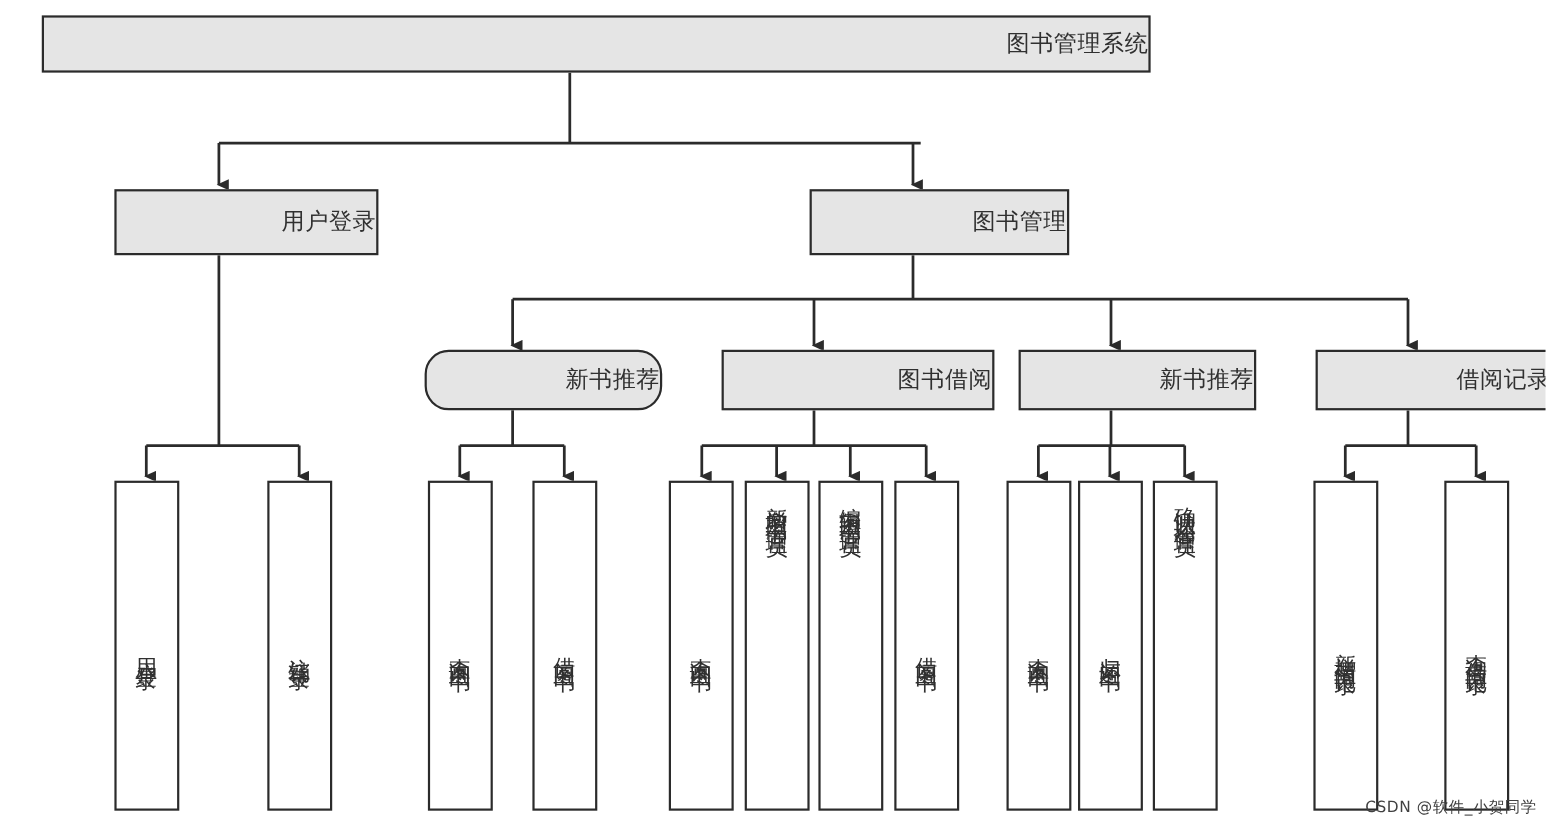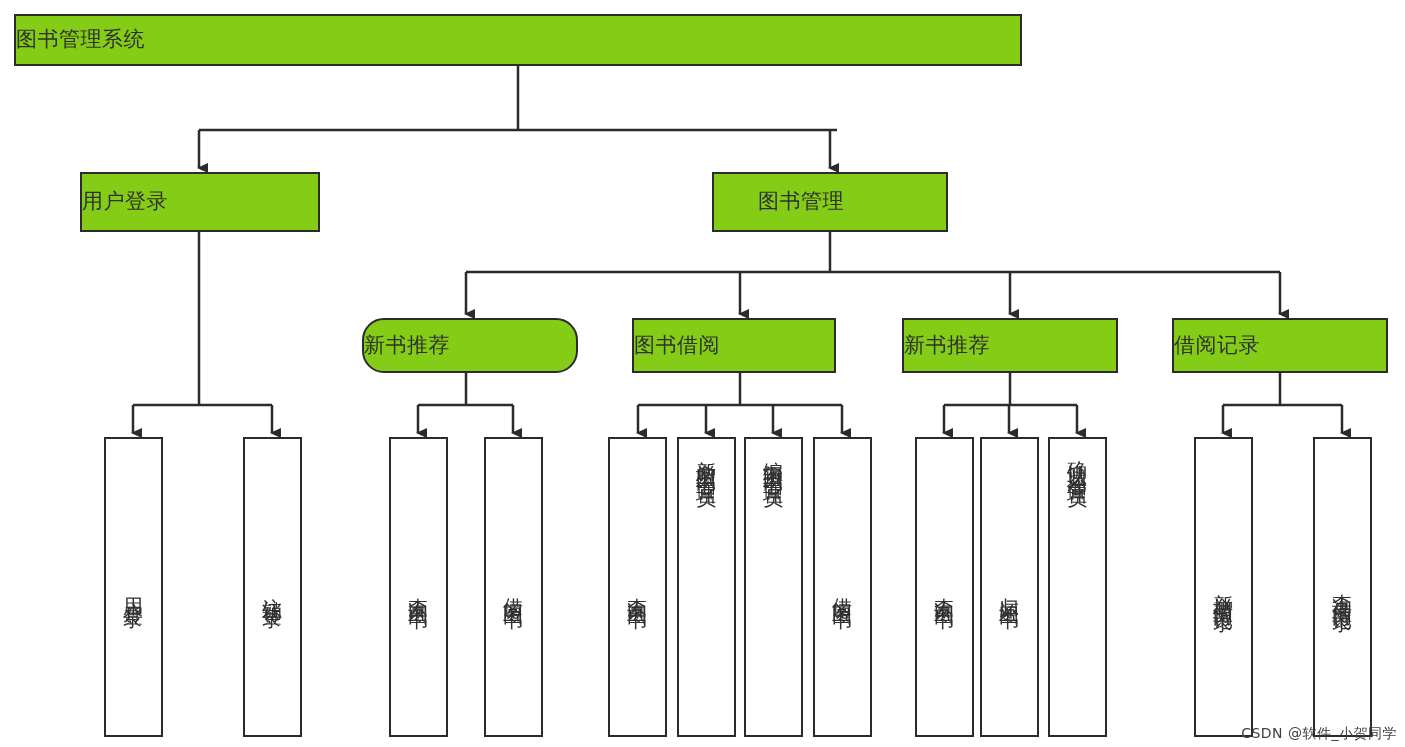--- a/index.html
+++ b/index.html
@@ -23,25 +23,26 @@
   svg.canvas {
     position: absolute;
     left: 0; top: 0;
     width: 1405px;
     height: 747px;
     display: block;
   }
   .node-box {
     position: absolute;
     box-sizing: border-box;
-    background: #84cc16;
+    background: #e5e5e5;
     border: 2px solid #2b2b2b;
     display: flex;
     align-items: center;
-    justify-content: flex-start;
+    justify-content: flex-end;
+    margin-left: 24px;
   }
   .node-label-h {
     font-size: 21px;
     color: #303030;
     line-height: 1.1;
     white-space: nowrap;
     letter-spacing: 0.5px;
   }
   .leaf-box {
     position: absolute;
@@ -138,21 +139,21 @@
   <div class="node-box" style="left:80px; top:172px; width:240px; height:60px;">
     <span class="node-label-h">用户登录</span>
   </div>
   <div class="node-box" style="left:712px; top:172px; width:236px; height:60px;padding-left:44px;">
     <span class="node-label-h">图书管理</span>
   </div>
 
   <div class="node-box" style="left:362px; top:318px; width:216px; height:55px;border-radius:22px;">
     <span class="node-label-h">新书推荐</span>
   </div>
-  <div class="node-box" style="left:632px; top:318px; width:204px; height:55px;">
+  <div class="node-box" style="left:632px; top:318px; width:248px; height:55px;">
     <span class="node-label-h">图书借阅</span>
   </div>
   <div class="node-box" style="left:902px; top:318px; width:216px; height:55px;">
     <span class="node-label-h">新书推荐</span>
   </div>
   <div class="node-box" style="left:1172px; top:318px; width:216px; height:55px;">
     <span class="node-label-h">借阅记录</span>
   </div>
 
   <div class="leaf-box center-v" style="left:104px; top:437px; width:59px; height:300px;">

